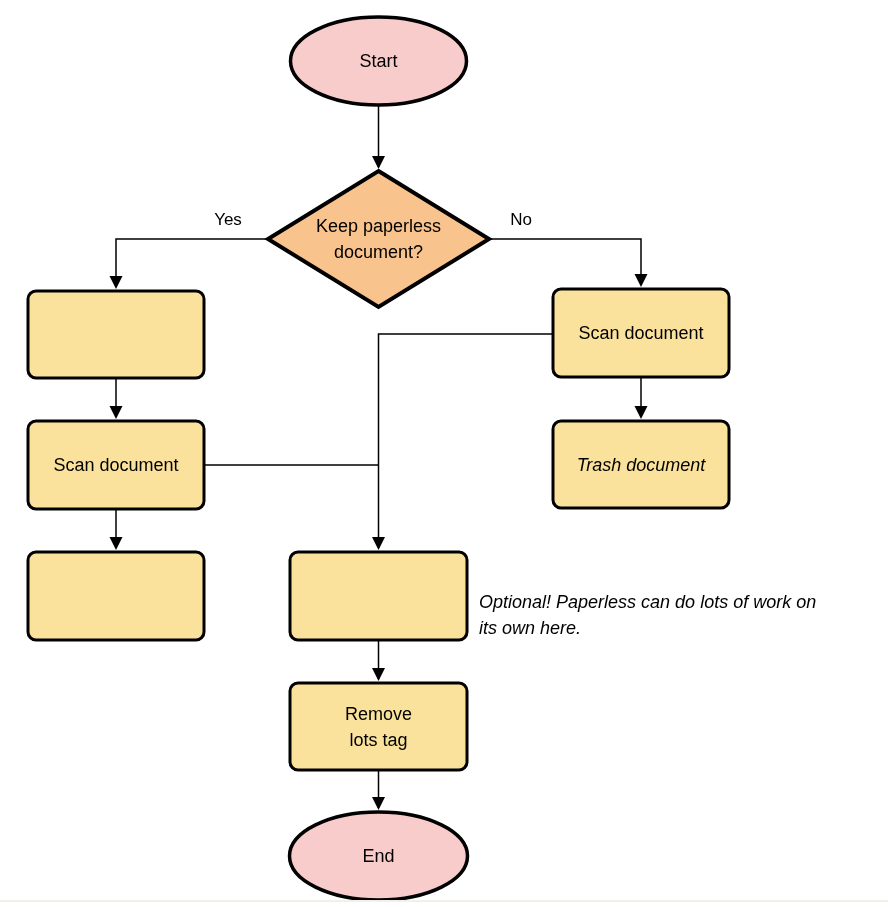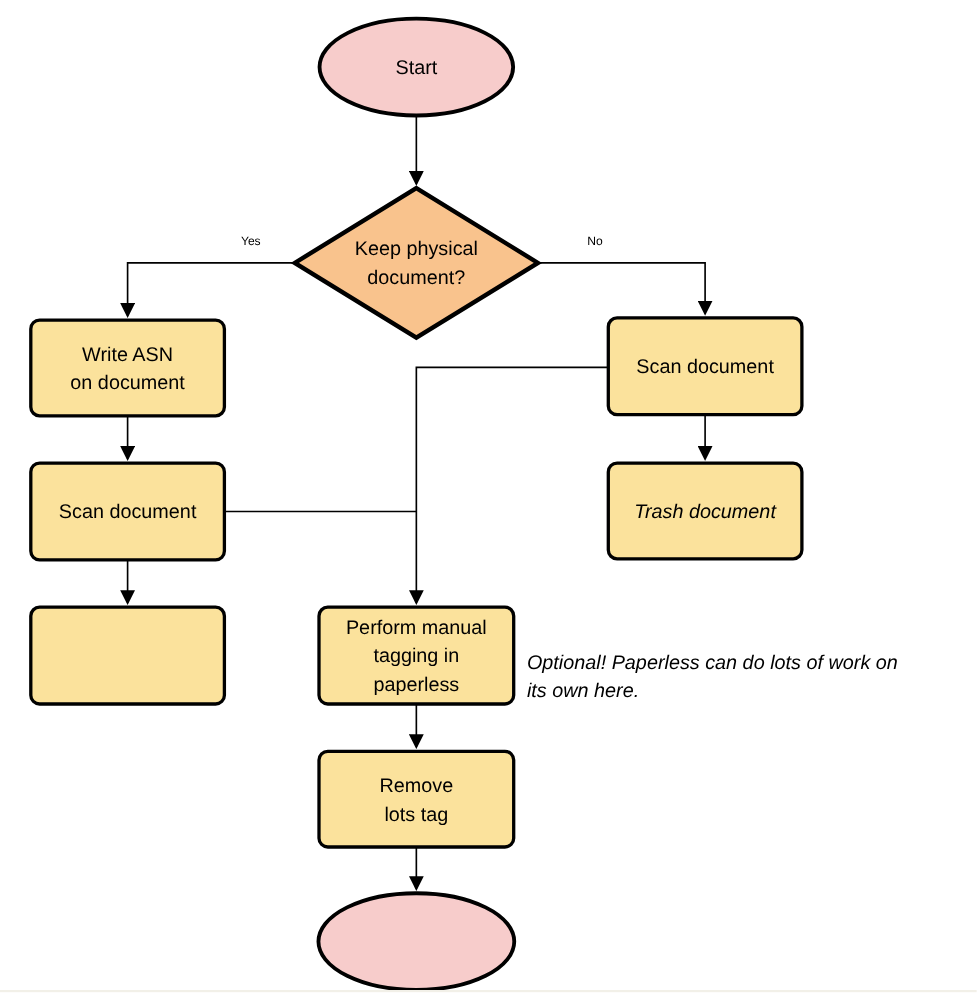--- a/index.html
+++ b/index.html
@@ -21,21 +21,21 @@
     justify-content: center;
     text-align: center;
     white-space: pre-line;
     font-size: 18px;
     line-height: 26px;
     color: #000000;
     pointer-events: none;
   }
   .edge-label {
     position: absolute;
-    font-size: 11px;
+    font-size: 17px;
     line-height: 20px;
     text-align: center;
     color: #000000;
     pointer-events: none;
   }
   .note-text {
     position: absolute;
     left: 479px;
     top: 589px;
     width: 412px;
@@ -59,21 +59,21 @@
   .lbl-decision { left: 266px; top: 171px; width: 225px; height: 136px; }
   .lbl-write    { left: 28px;  top: 291px; width: 176px; height: 87px; }
   .lbl-scan-l   { left: 28px;  top: 421px; width: 176px; height: 88px; }
   .lbl-archive  { left: 28px;  top: 552px; width: 176px; height: 88px; }
   .lbl-scan-r   { left: 553px; top: 289px; width: 176px; height: 88px; }
   .lbl-trash    { left: 553px; top: 421px; width: 176px; height: 87px; font-style: italic; }
   .lbl-perform  { left: 290px; top: 552px; width: 177px; height: 88px; }
   .lbl-remove   { left: 290px; top: 683px; width: 177px; height: 87px; }
   .lbl-end      { left: 290px; top: 812px; width: 177px; height: 88px; }
   .lbl-yes      { left: 206px; top: 210px; width: 44px; }
-  .lbl-no       { left: 520px; top: 210px; width: 42px; }
+  .lbl-no       { left: 500px; top: 210px; width: 42px; }
 </style>
 </head>
 <body>
 
 <div class="canvas">
 
   <svg class="diagram-svg" width="888" height="907" viewBox="0 0 888 907">
     <defs>
       <marker id="arrow" viewBox="0 0 10 10" refX="8.5" refY="5" markerWidth="9" markerHeight="9" orient="auto-start-reverse">
         <path d="M0,0 L10,5 L0,10 z" fill="#000000"></path>
@@ -99,32 +99,28 @@
     <rect x="28" y="421" width="176" height="88" rx="8" fill="#FBE29C" stroke="#000000" stroke-width="3"></rect>
     <rect x="28" y="552" width="176" height="88" rx="8" fill="#FBE29C" stroke="#000000" stroke-width="3"></rect>
     <rect x="553" y="289" width="176" height="88" rx="8" fill="#FBE29C" stroke="#000000" stroke-width="3"></rect>
     <rect x="553" y="421" width="176" height="87" rx="8" fill="#FBE29C" stroke="#000000" stroke-width="3"></rect>
     <rect x="290" y="552" width="177" height="88" rx="8" fill="#FBE29C" stroke="#000000" stroke-width="3"></rect>
     <rect x="290" y="683" width="177" height="87" rx="8" fill="#FBE29C" stroke="#000000" stroke-width="3"></rect>
     <ellipse cx="378.5" cy="856" rx="89" ry="44" fill="#F7CCCB" stroke="#000000" stroke-width="3.5"></ellipse>
   </svg>
 
   <div class="node-label lbl-start">Start</div>
-  <div class="node-label lbl-decision">Keep physical
+  <div class="node-label lbl-decision">Keep paperless
 document?</div>
-  <div class="node-label lbl-write">Write ASN
-on document</div>
   <div class="node-label lbl-scan-l">Scan document</div>
   <div class="node-label lbl-scan-r">Scan document</div>
   <div class="node-label lbl-trash">Trash document</div>
-  <div class="node-label lbl-perform">Perform manual
-tagging in
-paperless</div>
   <div class="node-label lbl-remove">Remove
 lots tag</div>
+  <div class="node-label lbl-end">End</div>
 
   <div class="edge-label lbl-yes">Yes</div>
   <div class="edge-label lbl-no">No</div>
 
   <div class="note-text">Optional! Paperless can do lots of work on
 its own here.</div>
 
   <div class="bottom-hairline"></div>
 </div>
 

